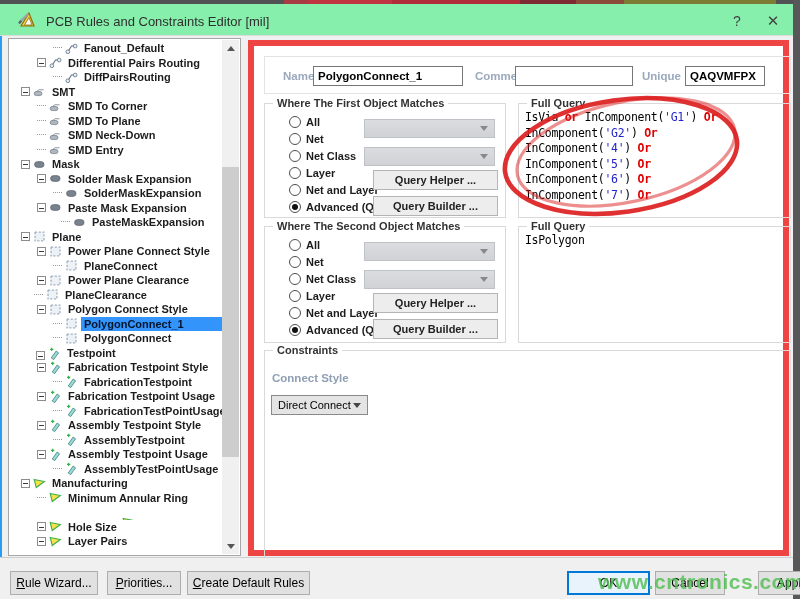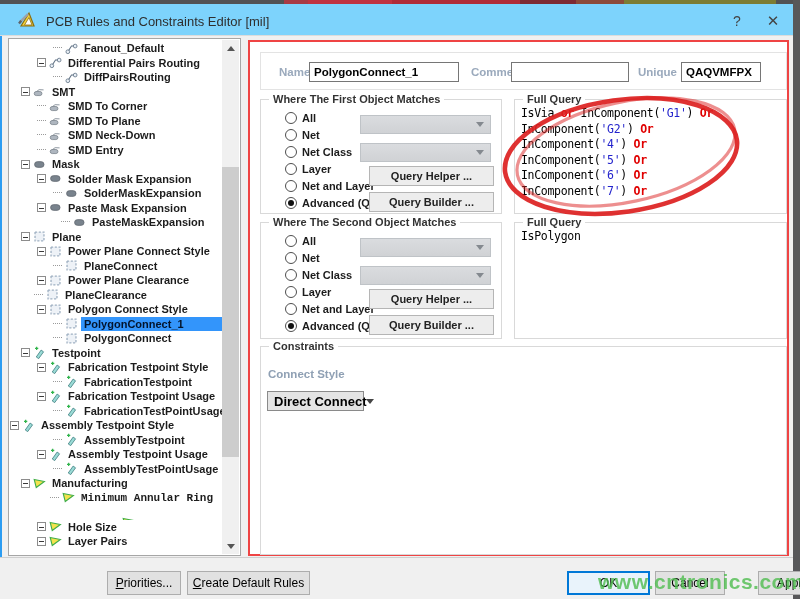--- a/index.html
+++ b/index.html
@@ -6,21 +6,21 @@
   body{width:800px;height:599px;position:relative;overflow:hidden;
        font-family:"Liberation Sans",sans-serif;-webkit-font-smoothing:antialiased;}
   .abs{position:absolute;}
 
   
   #top-scribble{left:0;top:0;width:800px;height:4px;
     background:linear-gradient(90deg,#525254 0 35.5%,#a83a44 35.5% 38.5%,#c03340 38.5% 49%,#b02c38 49% 65%,#7d2a33 65% 72%,#8c4a3a 72% 78%,#7c7c34 78% 97%,#525254 97% 100%);}
   #right-edge{right:0;top:0;width:7px;height:599px;background:#58585a;}
   #left-edge{left:0;top:35px;width:2px;height:564px;background:#2b9cf2;}
   #blue-tick{left:0;top:559px;width:78px;height:2px;background:#2b9cf2;}
-  #titlebar{left:0;top:4px;width:793px;height:31px;background:#7dd3fc;border-bottom:1px solid #dcdcdc;}
+  #titlebar{left:0;top:4px;width:793px;height:31px;background:#86efac;border-bottom:1px solid #dcdcdc;}
   #app-icon{left:18px;top:6px;width:20px;height:20px;}
   #title-text{left:46px;top:10px;font-size:13px;color:#2f2f2f;}
   .cap-btn{top:6px;width:30px;height:22px;text-align:center;line-height:22px;font-size:14px;color:#444;cursor:default;}
   #help-btn{left:722px;}
   #close-btn{left:758px;font-size:15px;}
 
   
   #tree-panel{left:8px;top:38px;width:233px;height:518px;background:#fff;border:1px solid #a6a6a6;box-sizing:border-box;overflow:hidden;}
   #tree-rows{position:absolute;left:1px;top:2px;right:18px;bottom:1px;overflow:hidden;}
   .trow{display:flex;align-items:center;height:14.5px;white-space:nowrap;overflow:hidden;}
@@ -33,41 +33,41 @@
 
   
   #tree-scroll{position:absolute;top:1px;right:1px;width:17px;bottom:1px;background:#f0f0f0;}
   .sb-arrow{position:absolute;left:0;width:17px;height:16px;display:flex;align-items:center;justify-content:center;}
   .sb-arrow.up{top:0;} .sb-arrow.down{bottom:0;}
   .tri-up{width:0;height:0;border-left:4px solid transparent;border-right:4px solid transparent;border-bottom:5px solid #555;}
   .tri-down{width:0;height:0;border-left:4px solid transparent;border-right:4px solid transparent;border-top:5px solid #555;}
   #tree-thumb{position:absolute;left:0;top:127px;width:17px;height:290px;background:#cdcdcd;}
 
   
-  #main-panel{left:248px;top:40px;width:541px;height:516px;background:#fff;border:2px solid #ef4444;box-sizing:border-box;}
+  #main-panel{left:248px;top:40px;width:541px;height:516px;background:#fff;border:6px solid #ef4444;box-sizing:border-box;}
   .groupbox{position:absolute;border:1px solid #d9d9d9;box-sizing:border-box;}
   .gtitle{position:absolute;top:-7px;left:8px;background:#fff;padding:0 4px;font-size:11px;font-weight:600;color:#333;white-space:nowrap;}
 
   #name-box{left:10px;top:10px;width:527px;height:38px;border:1px solid #e3e3e3;}
   .fld-label{position:absolute;font-size:11.5px;font-weight:600;color:#9aa9bc;top:13px;}
   .txt-input{position:absolute;top:9px;height:20px;border:1px solid #767676;background:#fff;
     font-family:"Liberation Sans",sans-serif;font-size:11.5px;font-weight:600;color:#000;
     padding:0 4px;box-sizing:border-box;outline:none;}
 
   .radio-list{position:absolute;left:24px;top:9px;}
   .radio-row{display:flex;align-items:center;height:17px;}
   .radio-circle{width:12px;height:12px;border:1px solid #4e4e4e;border-radius:50%;background:#fff;margin-right:5px;position:relative;box-sizing:border-box;flex:0 0 12px;}
   .radio-circle.on::after{content:"";position:absolute;left:2px;top:2px;width:6px;height:6px;border-radius:50%;background:#111;}
   .radio-label{font-size:11px;font-weight:600;color:#1c1c1c;white-space:nowrap;}
 
   .combo{position:absolute;height:19px;box-sizing:border-box;border:1px solid #bfc3c7;
     background:linear-gradient(#dadcdf,#d0d2d5);display:flex;align-items:center;justify-content:flex-end;}
   .combo .chev{width:0;height:0;border-left:4px solid transparent;border-right:4px solid transparent;border-top:5px solid #84898f;margin-right:6px;}
   .combo.enabled{border:1px solid #8a8a8a;background:#e4e4e4;justify-content:space-between;}
-  .combo.enabled .cval{font-size:13px;font-weight:700;color:#000;padding-left:6px;white-space:nowrap;}
+  .combo.enabled .cval{font-size:11px;font-weight:400;color:#000;padding-left:6px;white-space:nowrap;}
   .combo.enabled .chev{border-top-color:#444;}
 
   .q-btn{position:absolute;width:125px;height:20px;box-sizing:border-box;border:1px solid #b5b5b5;background:#ededed;
     font-size:11px;font-weight:600;color:#222;display:flex;align-items:center;justify-content:center;white-space:nowrap;}
 
   .query-body{position:absolute;left:6px;top:6px;right:4px;bottom:4px;overflow:hidden;
     font-family:"DejaVu Sans Mono",monospace;font-size:11.5px;letter-spacing:-0.3px;line-height:15.6px;color:#000;}
   .c-k{color:#000;} .c-r{color:#e00000;font-weight:600;} .c-b{color:#2323cc;}
 
   
@@ -300,120 +300,120 @@
       </div>
       <div class="trow" style="padding-left: 43px;">
         <span class="stub"></span>
         <span class="ticon">
           <svg width="13" height="13" viewBox="0 0 16 16">
             <rect x="2.5" y="2.5" width="11" height="11" fill="#eef2f7" stroke="#9fb0c2" stroke-width="1.6" stroke-dasharray="2.6 2"></rect>
           </svg>
         </span>
         <span class="tlabel">PolygonConnect</span>
       </div>
+      <div class="trow" style="padding-left: 26px; align-items: flex-end;">
+        <span class="expander"></span>
+        <span class="ticon">
+          <svg width="13" height="13" viewBox="0 0 16 16">
+            <path d="M4 13.5 L10 5 L13 7.2 L7 15.5 Z" fill="#9adbd6" stroke="#3f7f80"></path>
+            <path d="M2.5 3 h4 M4.5 1 v4" stroke="#2fb34a" stroke-width="1.5"></path>
+          </svg>
+        </span>
+        <span class="tlabel">Testpoint</span>
+      </div>
+      <div class="trow" style="padding-left: 27px;">
+        <span class="expander"></span>
+        <span class="ticon">
+          <svg width="13" height="13" viewBox="0 0 16 16">
+            <path d="M4 13.5 L10 5 L13 7.2 L7 15.5 Z" fill="#9adbd6" stroke="#3f7f80"></path>
+            <path d="M2.5 3 h4 M4.5 1 v4" stroke="#2fb34a" stroke-width="1.5"></path>
+          </svg>
+        </span>
+        <span class="tlabel">Fabrication Testpoint Style</span>
+      </div>
+      <div class="trow" style="padding-left: 43px;">
+        <span class="stub"></span>
+        <span class="ticon">
+          <svg width="13" height="13" viewBox="0 0 16 16">
+            <path d="M4 13.5 L10 5 L13 7.2 L7 15.5 Z" fill="#9adbd6" stroke="#3f7f80"></path>
+            <path d="M2.5 3 h4 M4.5 1 v4" stroke="#2fb34a" stroke-width="1.5"></path>
+          </svg>
+        </span>
+        <span class="tlabel">FabricationTestpoint</span>
+      </div>
+      <div class="trow" style="padding-left: 27px;">
+        <span class="expander"></span>
+        <span class="ticon">
+          <svg width="13" height="13" viewBox="0 0 16 16">
+            <path d="M4 13.5 L10 5 L13 7.2 L7 15.5 Z" fill="#9adbd6" stroke="#3f7f80"></path>
+            <path d="M2.5 3 h4 M4.5 1 v4" stroke="#2fb34a" stroke-width="1.5"></path>
+          </svg>
+        </span>
+        <span class="tlabel">Fabrication Testpoint Usage</span>
+      </div>
+      <div class="trow" style="padding-left: 43px;">
+        <span class="stub"></span>
+        <span class="ticon">
+          <svg width="13" height="13" viewBox="0 0 16 16">
+            <path d="M4 13.5 L10 5 L13 7.2 L7 15.5 Z" fill="#9adbd6" stroke="#3f7f80"></path>
+            <path d="M2.5 3 h4 M4.5 1 v4" stroke="#2fb34a" stroke-width="1.5"></path>
+          </svg>
+        </span>
+        <span class="tlabel">FabricationTestPointUsage</span>
+      </div>
+      <div class="trow" style="padding-left: 27px;">
+        <span class="expander"></span>
+        <span class="ticon">
+          <svg width="13" height="13" viewBox="0 0 16 16">
+            <path d="M4 13.5 L10 5 L13 7.2 L7 15.5 Z" fill="#9adbd6" stroke="#3f7f80"></path>
+            <path d="M2.5 3 h4 M4.5 1 v4" stroke="#2fb34a" stroke-width="1.5"></path>
+          </svg>
+        </span>
+        <span class="tlabel">Assembly Testpoint Style</span>
+      </div>
+      <div class="trow" style="padding-left: 43px;">
+        <span class="stub"></span>
+        <span class="ticon">
+          <svg width="13" height="13" viewBox="0 0 16 16">
+            <path d="M4 13.5 L10 5 L13 7.2 L7 15.5 Z" fill="#9adbd6" stroke="#3f7f80"></path>
+            <path d="M2.5 3 h4 M4.5 1 v4" stroke="#2fb34a" stroke-width="1.5"></path>
+          </svg>
+        </span>
+        <span class="tlabel">AssemblyTestpoint</span>
+      </div>
+      <div class="trow" style="padding-left: 27px;">
+        <span class="expander"></span>
+        <span class="ticon">
+          <svg width="13" height="13" viewBox="0 0 16 16">
+            <path d="M4 13.5 L10 5 L13 7.2 L7 15.5 Z" fill="#9adbd6" stroke="#3f7f80"></path>
+            <path d="M2.5 3 h4 M4.5 1 v4" stroke="#2fb34a" stroke-width="1.5"></path>
+          </svg>
+        </span>
+        <span class="tlabel">Assembly Testpoint Usage</span>
+      </div>
+      <div class="trow" style="padding-left: 43px;">
+        <span class="stub"></span>
+        <span class="ticon">
+          <svg width="13" height="13" viewBox="0 0 16 16">
+            <path d="M4 13.5 L10 5 L13 7.2 L7 15.5 Z" fill="#9adbd6" stroke="#3f7f80"></path>
+            <path d="M2.5 3 h4 M4.5 1 v4" stroke="#2fb34a" stroke-width="1.5"></path>
+          </svg>
+        </span>
+        <span class="tlabel">AssemblyTestPointUsage</span>
+      </div>
       <div class="trow" style="padding-left: 11px;">
         <span class="expander"></span>
         <span class="ticon">
           <svg width="13" height="13" viewBox="0 0 16 16">
-            <path d="M4 13.5 L10 5 L13 7.2 L7 15.5 Z" fill="#9adbd6" stroke="#3f7f80"></path>
-            <path d="M2.5 3 h4 M4.5 1 v4" stroke="#2fb34a" stroke-width="1.5"></path>
-          </svg>
-        </span>
-        <span class="tlabel">Testpoint</span>
-      </div>
-      <div class="trow" style="padding-left: 27px;">
-        <span class="expander"></span>
-        <span class="ticon">
-          <svg width="13" height="13" viewBox="0 0 16 16">
-            <path d="M4 13.5 L10 5 L13 7.2 L7 15.5 Z" fill="#9adbd6" stroke="#3f7f80"></path>
-            <path d="M2.5 3 h4 M4.5 1 v4" stroke="#2fb34a" stroke-width="1.5"></path>
-          </svg>
-        </span>
-        <span class="tlabel">Fabrication Testpoint Style</span>
-      </div>
-      <div class="trow" style="padding-left: 43px;">
-        <span class="stub"></span>
-        <span class="ticon">
-          <svg width="13" height="13" viewBox="0 0 16 16">
-            <path d="M4 13.5 L10 5 L13 7.2 L7 15.5 Z" fill="#9adbd6" stroke="#3f7f80"></path>
-            <path d="M2.5 3 h4 M4.5 1 v4" stroke="#2fb34a" stroke-width="1.5"></path>
-          </svg>
-        </span>
-        <span class="tlabel">FabricationTestpoint</span>
-      </div>
-      <div class="trow" style="padding-left: 27px;">
-        <span class="expander"></span>
-        <span class="ticon">
-          <svg width="13" height="13" viewBox="0 0 16 16">
-            <path d="M4 13.5 L10 5 L13 7.2 L7 15.5 Z" fill="#9adbd6" stroke="#3f7f80"></path>
-            <path d="M2.5 3 h4 M4.5 1 v4" stroke="#2fb34a" stroke-width="1.5"></path>
-          </svg>
-        </span>
-        <span class="tlabel">Fabrication Testpoint Usage</span>
-      </div>
-      <div class="trow" style="padding-left: 43px;">
-        <span class="stub"></span>
-        <span class="ticon">
-          <svg width="13" height="13" viewBox="0 0 16 16">
-            <path d="M4 13.5 L10 5 L13 7.2 L7 15.5 Z" fill="#9adbd6" stroke="#3f7f80"></path>
-            <path d="M2.5 3 h4 M4.5 1 v4" stroke="#2fb34a" stroke-width="1.5"></path>
-          </svg>
-        </span>
-        <span class="tlabel">FabricationTestPointUsage</span>
-      </div>
-      <div class="trow" style="">
-        <span class="expander"></span>
-        <span class="ticon">
-          <svg width="13" height="13" viewBox="0 0 16 16">
-            <path d="M4 13.5 L10 5 L13 7.2 L7 15.5 Z" fill="#9adbd6" stroke="#3f7f80"></path>
-            <path d="M2.5 3 h4 M4.5 1 v4" stroke="#2fb34a" stroke-width="1.5"></path>
-          </svg>
-        </span>
-        <span class="tlabel">Assembly Testpoint Style</span>
-      </div>
-      <div class="trow" style="padding-left: 43px;">
-        <span class="stub"></span>
-        <span class="ticon">
-          <svg width="13" height="13" viewBox="0 0 16 16">
-            <path d="M4 13.5 L10 5 L13 7.2 L7 15.5 Z" fill="#9adbd6" stroke="#3f7f80"></path>
-            <path d="M2.5 3 h4 M4.5 1 v4" stroke="#2fb34a" stroke-width="1.5"></path>
-          </svg>
-        </span>
-        <span class="tlabel">AssemblyTestpoint</span>
-      </div>
-      <div class="trow" style="padding-left: 27px;">
-        <span class="expander"></span>
-        <span class="ticon">
-          <svg width="13" height="13" viewBox="0 0 16 16">
-            <path d="M4 13.5 L10 5 L13 7.2 L7 15.5 Z" fill="#9adbd6" stroke="#3f7f80"></path>
-            <path d="M2.5 3 h4 M4.5 1 v4" stroke="#2fb34a" stroke-width="1.5"></path>
-          </svg>
-        </span>
-        <span class="tlabel">Assembly Testpoint Usage</span>
-      </div>
-      <div class="trow" style="padding-left: 43px;">
-        <span class="stub"></span>
-        <span class="ticon">
-          <svg width="13" height="13" viewBox="0 0 16 16">
-            <path d="M4 13.5 L10 5 L13 7.2 L7 15.5 Z" fill="#9adbd6" stroke="#3f7f80"></path>
-            <path d="M2.5 3 h4 M4.5 1 v4" stroke="#2fb34a" stroke-width="1.5"></path>
-          </svg>
-        </span>
-        <span class="tlabel">AssemblyTestPointUsage</span>
-      </div>
-      <div class="trow" style="padding-left: 11px;">
-        <span class="expander"></span>
-        <span class="ticon">
-          <svg width="13" height="13" viewBox="0 0 16 16">
             <path d="M1.5 3 L14 5.5 L4 13 Z" fill="#f4e24d" stroke="#3fae49" stroke-width="1.4"></path>
           </svg>
         </span>
         <span class="tlabel">Manufacturing</span>
       </div>
-      <div class="trow" style="padding-left: 40px; font-family: Liberation Mono, monospace;">
+      <div class="trow" style="padding-left: 27px;">
         <span class="stub"></span>
         <span class="ticon">
           <svg width="13" height="13" viewBox="0 0 16 16">
             <path d="M1.5 3 L14 5.5 L4 13 Z" fill="#f4e24d" stroke="#3fae49" stroke-width="1.4"></path>
           </svg>
         </span>
         <span class="tlabel">Minimum Annular Ring</span>
       </div>
       <div class="trow" style="padding-left: 27px; flex-direction: column;">
         <span class="stub"></span>
@@ -564,20 +564,23 @@
     <span class="gtitle">Constraints</span>
     <span id="connect-style-label">Connect Style</span>
     <div class="combo enabled" style="left:6px;top:44px;width:97px;height:20px;">
       <span class="cval">Direct Connect</span>
       <span class="chev"></span>
     </div>
   </div>
 </div>
 
 <div class="abs" id="footer">
+  <button class="f-btn u-first" style="left:10px;width:88px;">
+      <span>Rule Wizard...</span>
+    </button>
   <button class="f-btn u-first" style="left:107px;width:74px;">
       <span>Priorities...</span>
     </button>
   <button class="f-btn u-first" style="left:187px;width:123px;">
       <span>Create Default Rules</span>
     </button>
   <button class="f-btn" id="btn-ok" style="left:567px;width:83px;">
       <span>OK</span>
     </button>
   <button class="f-btn" style="left:655px;width:70px;">

